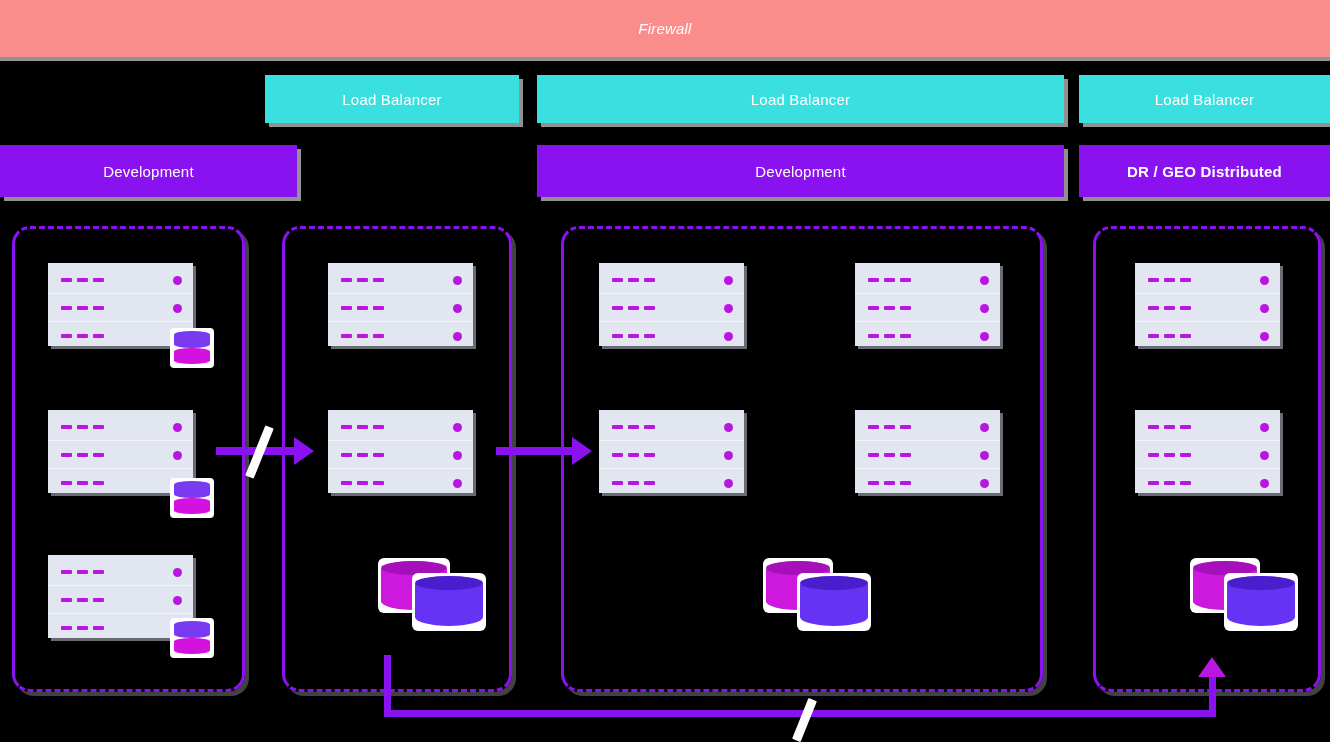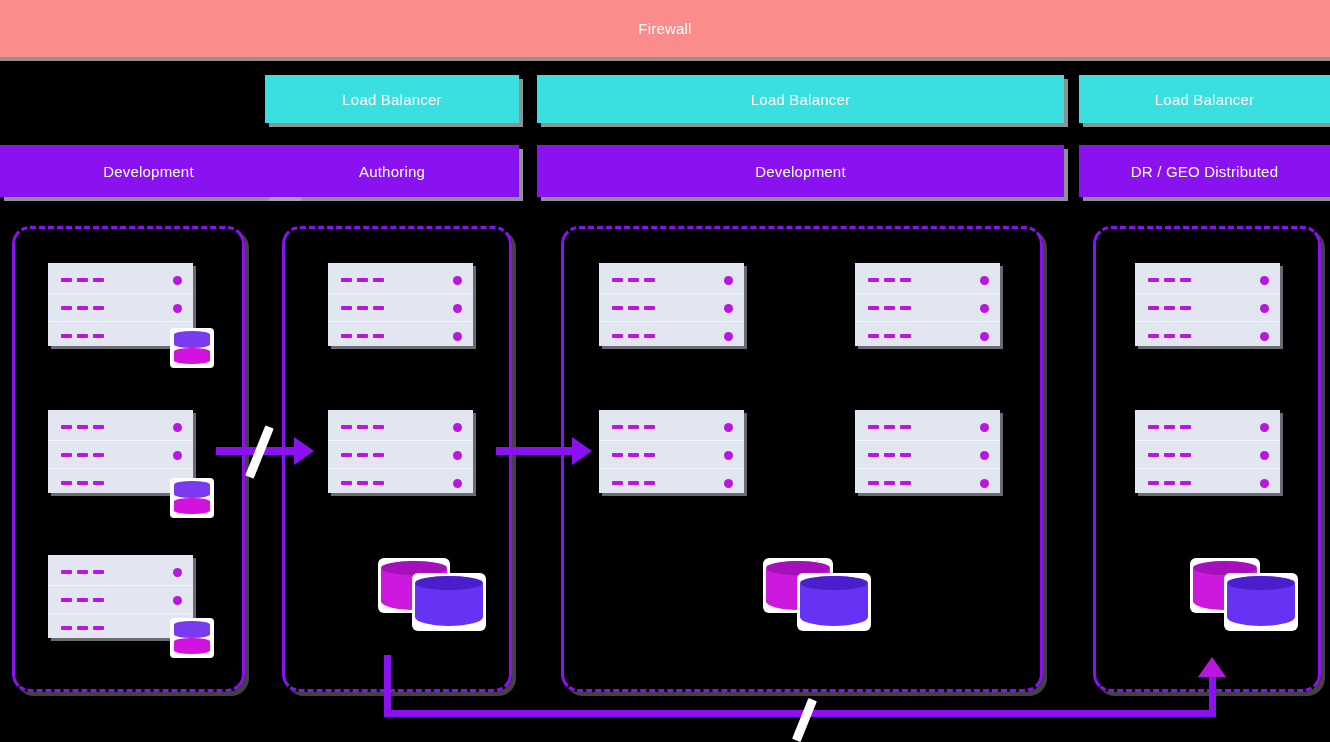--- a/index.html
+++ b/index.html
@@ -127,49 +127,46 @@
     background: #ffffff;
     transform: rotate(22deg);
     border-radius: 1px;
   }
 </style>
 </head>
 <body>
 
 <div id="stage">
 
-  <div class="bar firewall" style="left:0px; top:0px; width:1330px; height:57px;">
+  <div class="bar firewall" style="left:0px; top:0px; width:1330px; height:57px;font-style:italic;">
     <span>Firewall</span>
   </div>
 
   <div class="bar lb" style="left:265px; top:75px; width:254px; height:48px;">
     <span>Load Balancer</span>
   </div>
 
   <div class="bar lb" style="left:537px; top:75px; width:527px; height:48px;">
     <span>Load Balancer</span>
   </div>
 
   <div class="bar lb" style="left:1079px; top:75px; width:251px; height:48px;">
     <span>Load Balancer</span>
   </div>
 
   <div class="bar env" style="left:0px; top:145px; width:297px; height:52px;">
     <span>Development</span>
   </div>
 
-  <div class="bar env" style="left:265px; top:145px; width:254px; height:52px;">
-    <span>Authoring</span>
-  </div>
 
   <div class="bar env" style="left:537px; top:145px; width:527px; height:52px;">
     <span>Development</span>
   </div>
 
-  <div class="bar env" style="left:1079px; top:145px; width:251px; height:52px;">
+  <div class="bar env" style="left:1079px; top:145px; width:251px; height:52px;font-weight:bold;">
     <span>DR / GEO Distributed</span>
   </div>
 
   <div class="env-container" style="left:12px; top:226px; width:233px; height:466px;"></div>
 
   <div class="env-container" style="left:282px; top:226px; width:230px; height:466px;"></div>
 
   <div class="env-container" style="left:561px; top:226px; width:482px; height:466px;"></div>
 
   <div class="env-container" style="left:1093px; top:226px; width:228px; height:466px;"></div>

